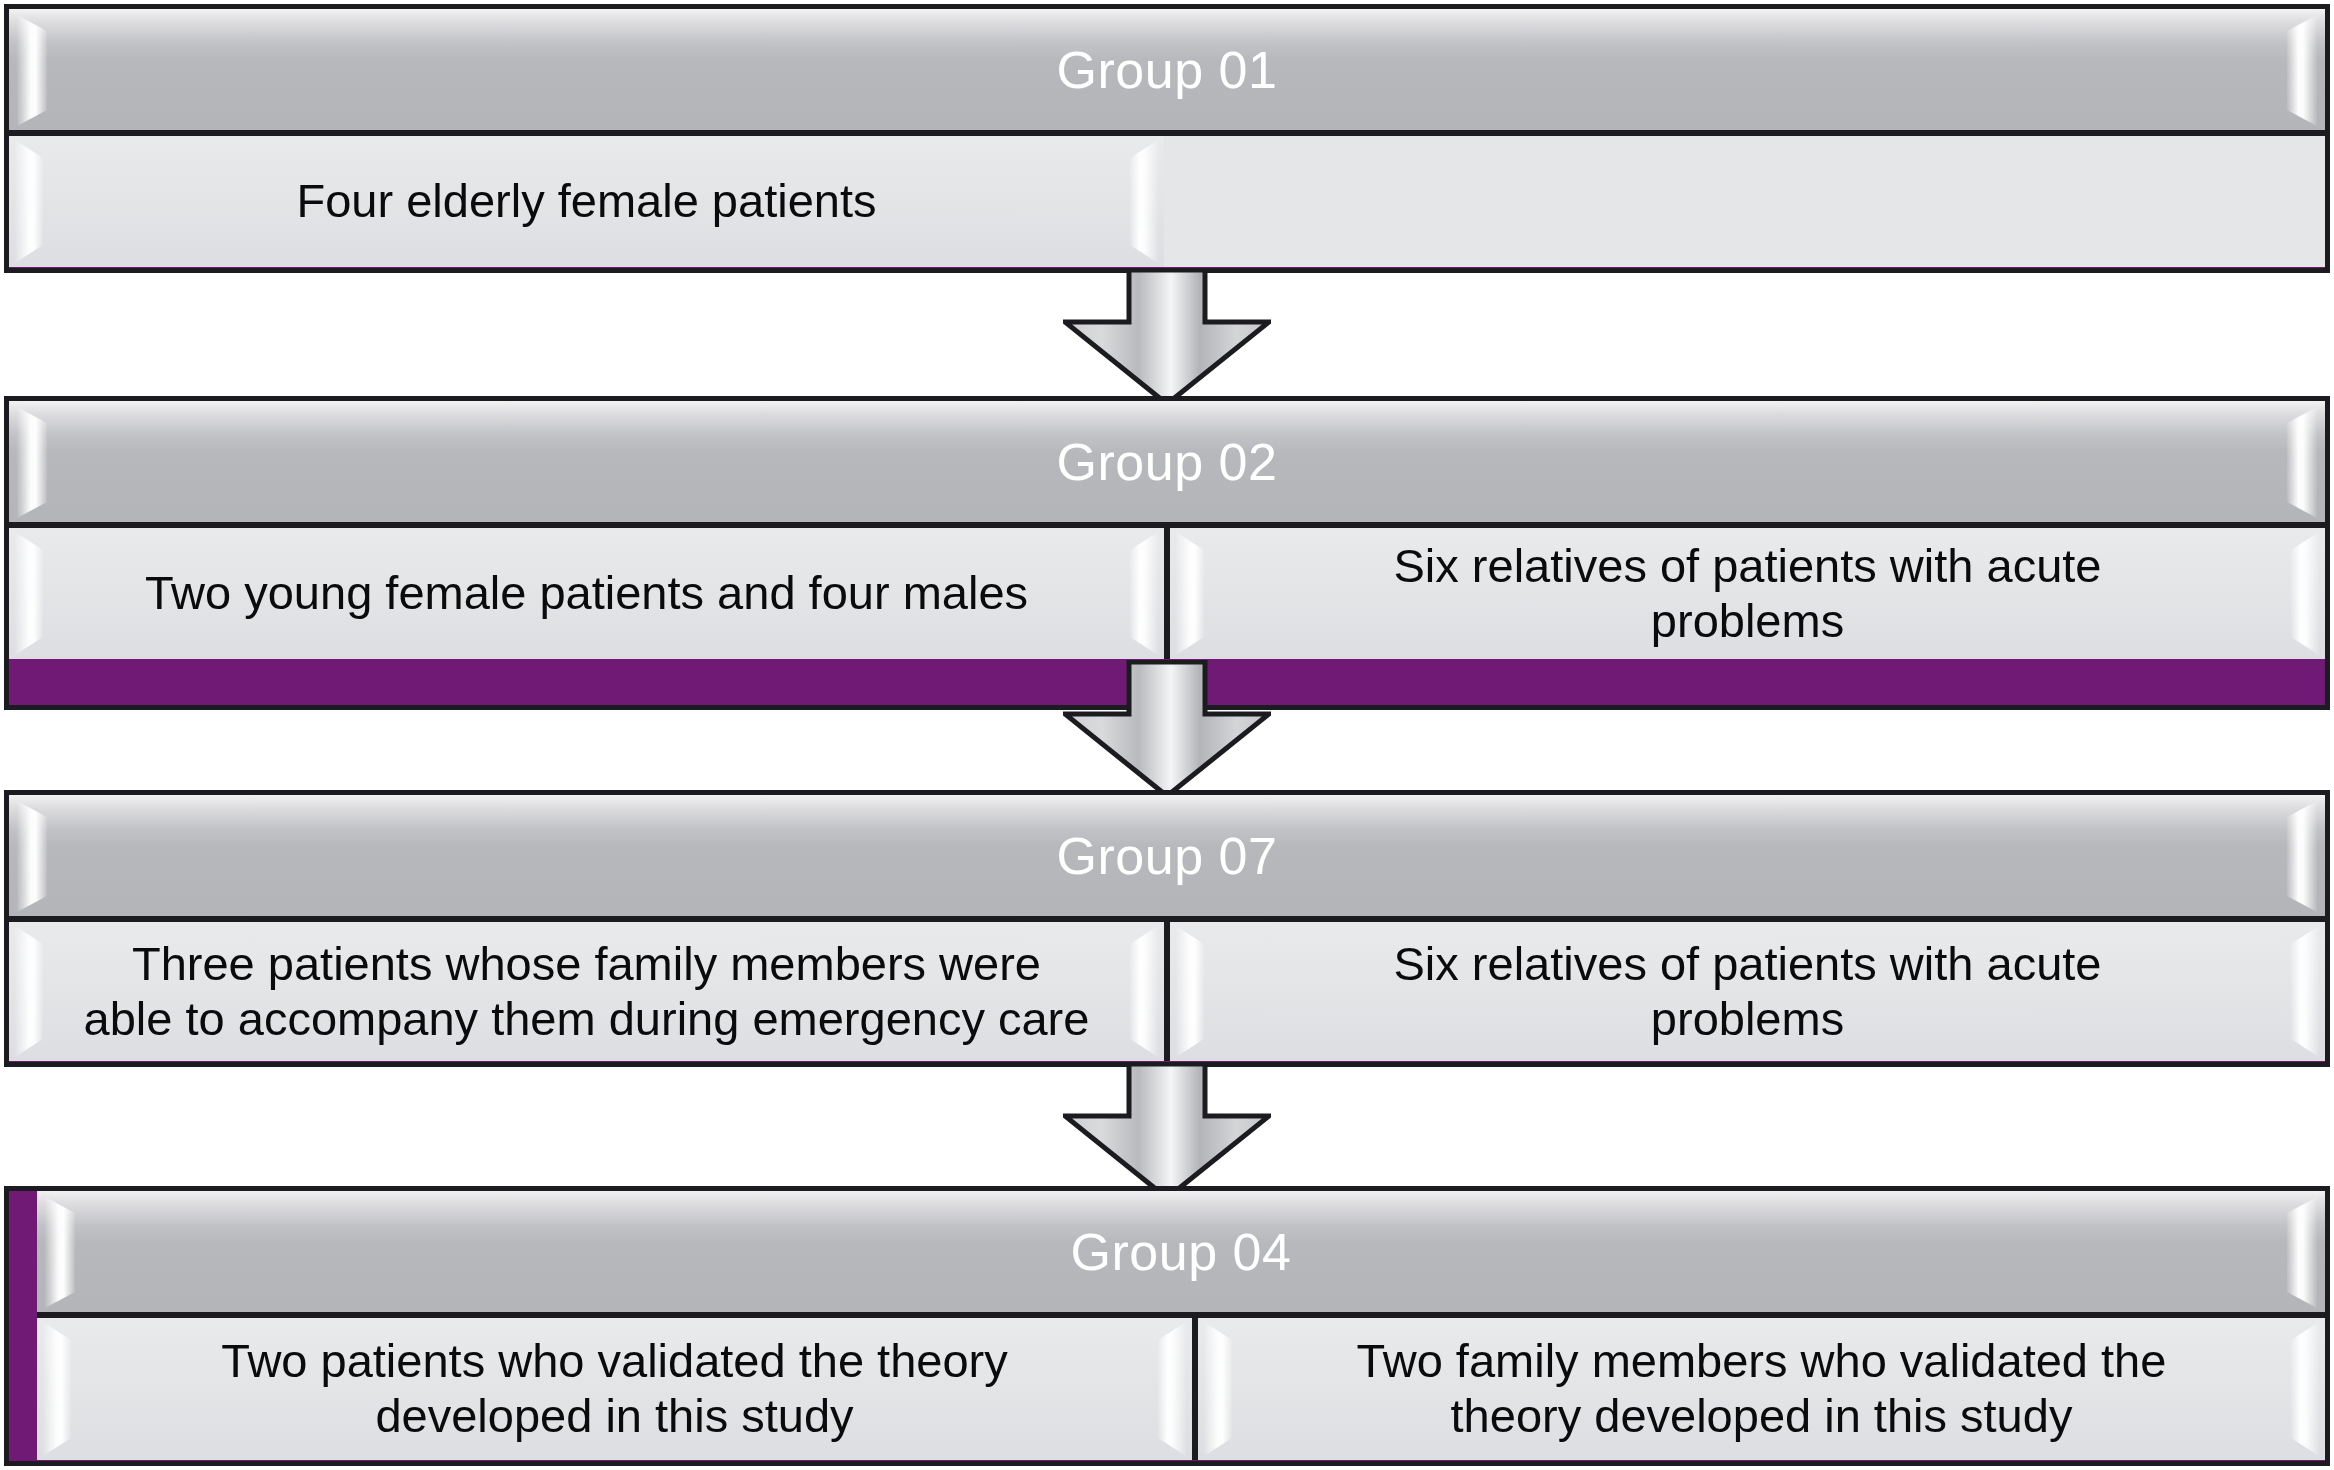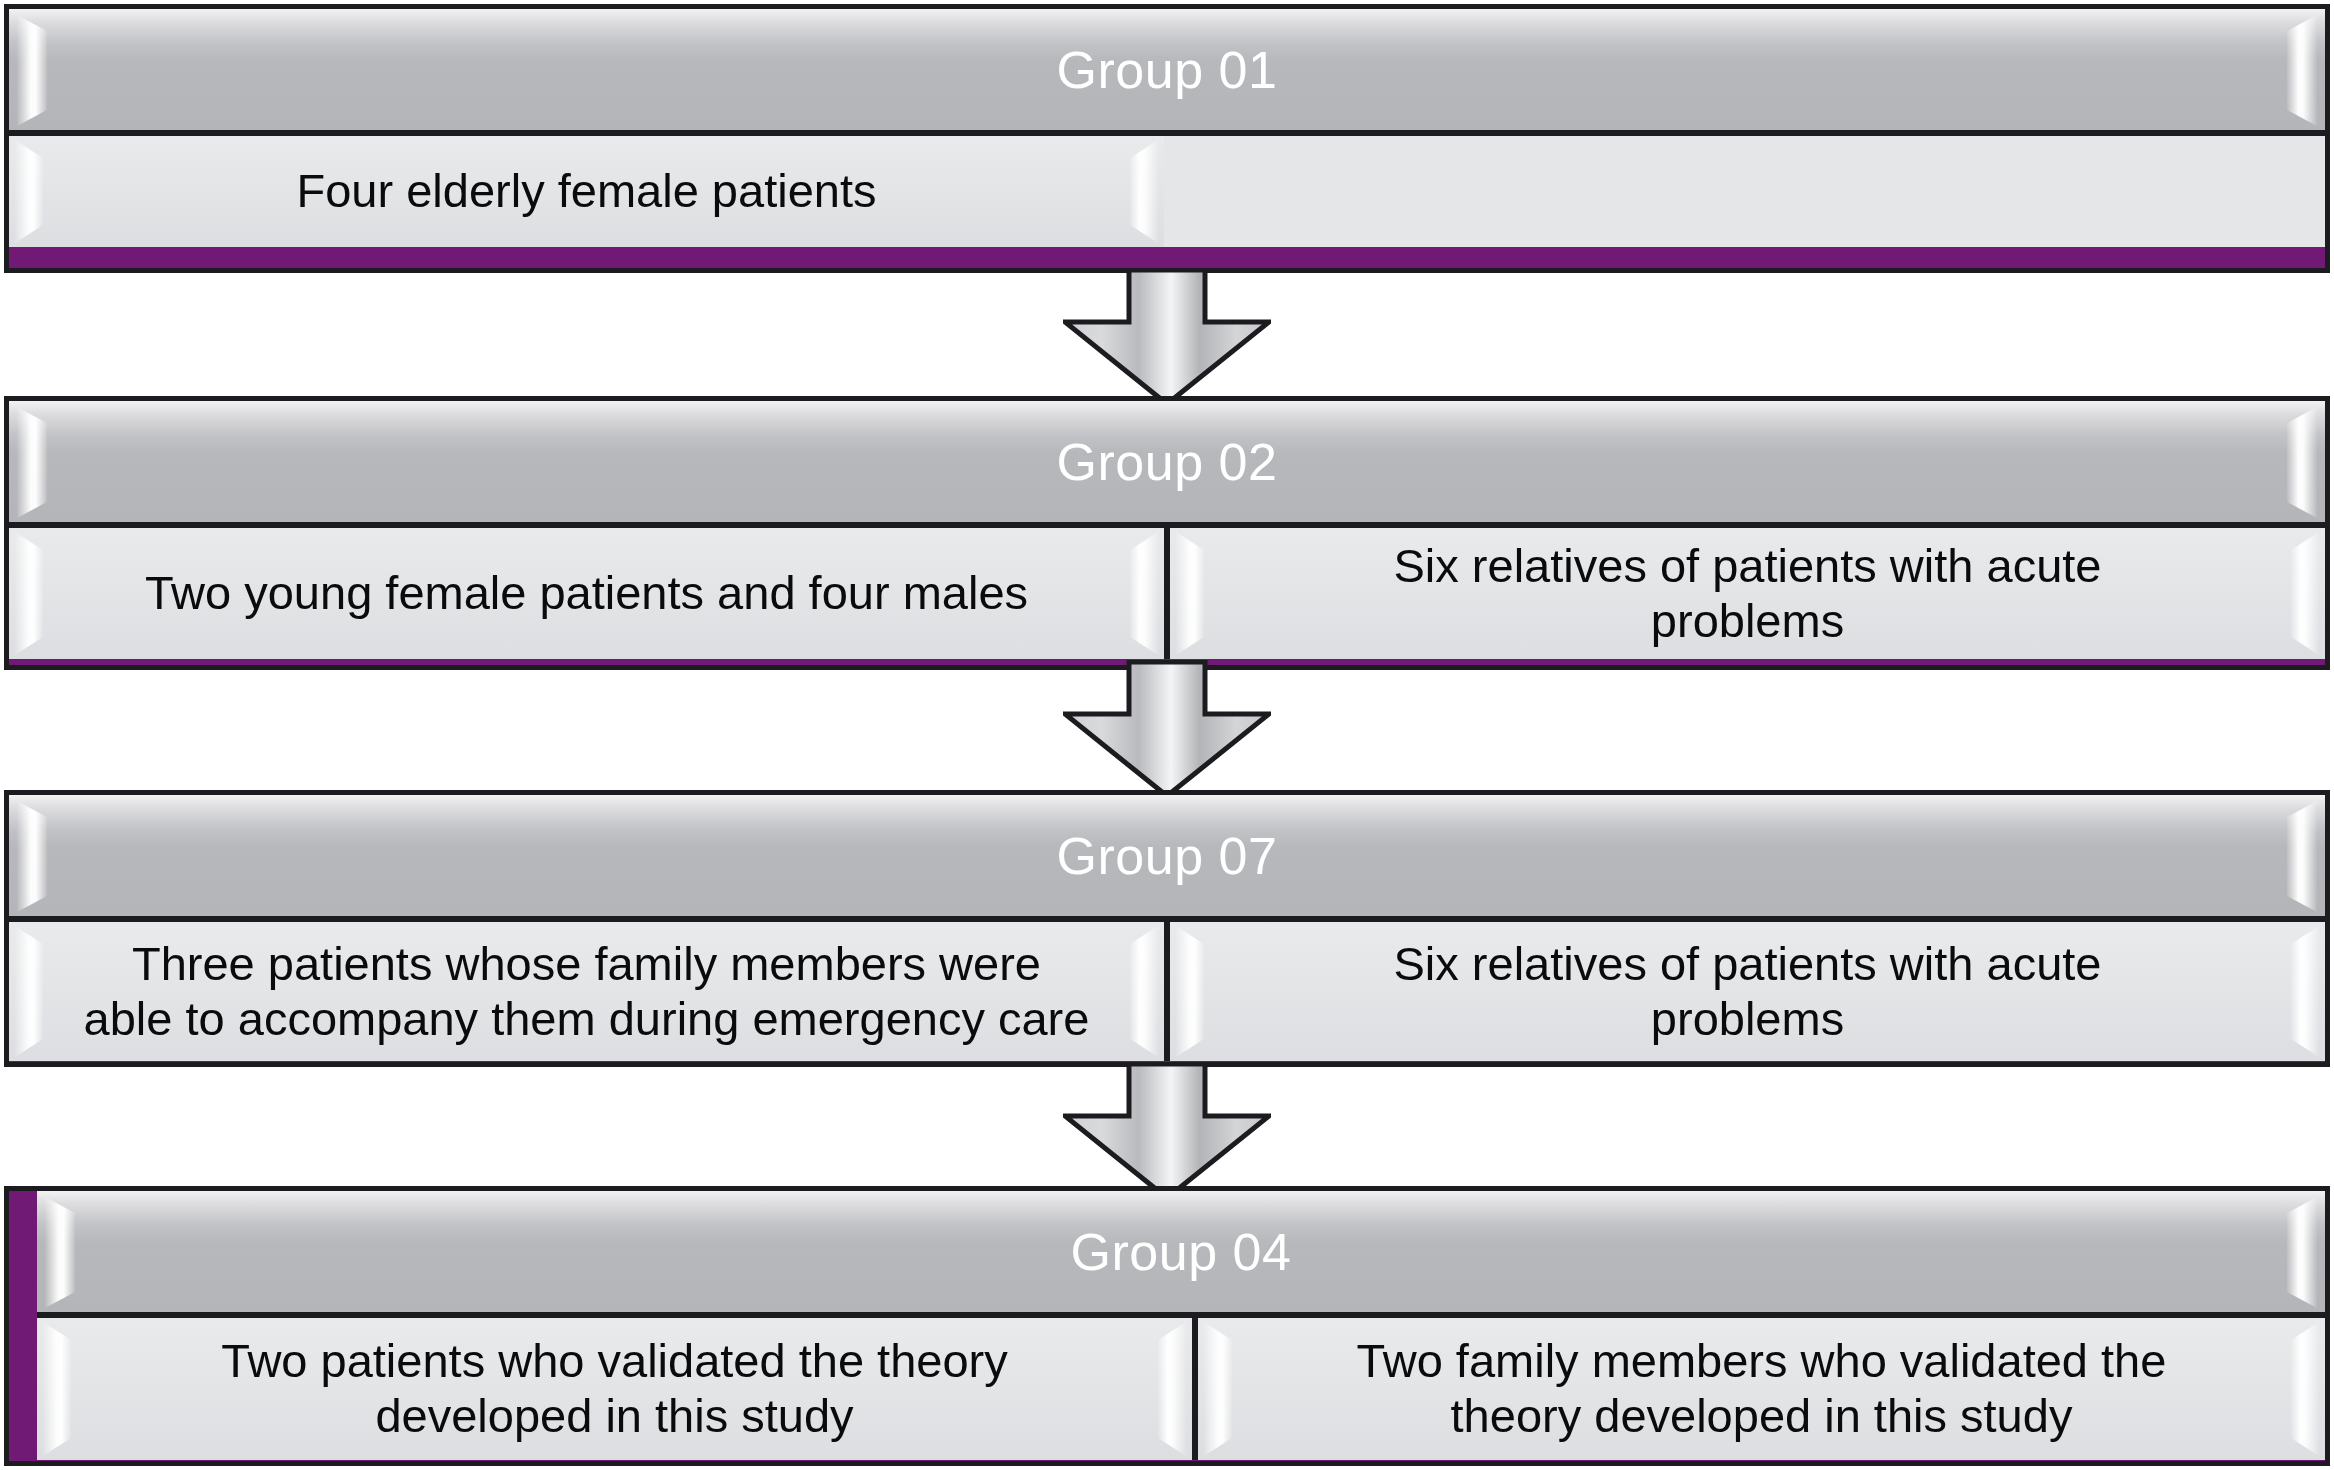--- a/index.html
+++ b/index.html
@@ -160,21 +160,21 @@
 </style>
 </head>
 <body>
 
 <div class="diagram">
 
   <div class="group-block" style="top:4px; height:269px;">
     <div class="group-header">
       <div class="group-title">Group 01</div>
     </div>
-    <div class="group-body" style="height:111px;">
+    <div class="group-body" style="height:131px;">
       <div class="cell left">
         <span class="cell-text">Four elderly female patients</span>
       </div>
     </div>
   </div>
 
   <div class="arrow" style="top:268px;">
     <svg viewBox="0 0 208 138" preserveAspectRatio="none">
       <defs>
         <linearGradient id="ag1" x1="0" y1="0" x2="1" y2="0">
@@ -184,21 +184,21 @@
           <stop offset="52%" stop-color="#f4f5f6"></stop>
           <stop offset="66%" stop-color="#b3b4b7"></stop>
           <stop offset="84%" stop-color="#d4d5d7"></stop>
           <stop offset="100%" stop-color="#c4c5c8"></stop>
         </linearGradient>
       </defs>
       <polygon points="66,2 142,2 142,54 206,54 104,136 2,54 66,54" fill="url(#ag1)" stroke="#1c1c20" stroke-width="5" stroke-linejoin="miter"></polygon>
     </svg>
   </div>
 
-  <div class="group-block" style="top:396px; height:274px;">
+  <div class="group-block" style="top:396px; height:314px;">
     <div class="group-header">
       <div class="group-title">Group 02</div>
     </div>
     <div class="group-body" style="height:131px;">
       <div class="cell left">
         <span class="cell-text">Two young female patients and four males</span>
       </div>
       <div class="cell right">
         <span class="cell-text">Six relatives of patients with acute
 problems</span>

